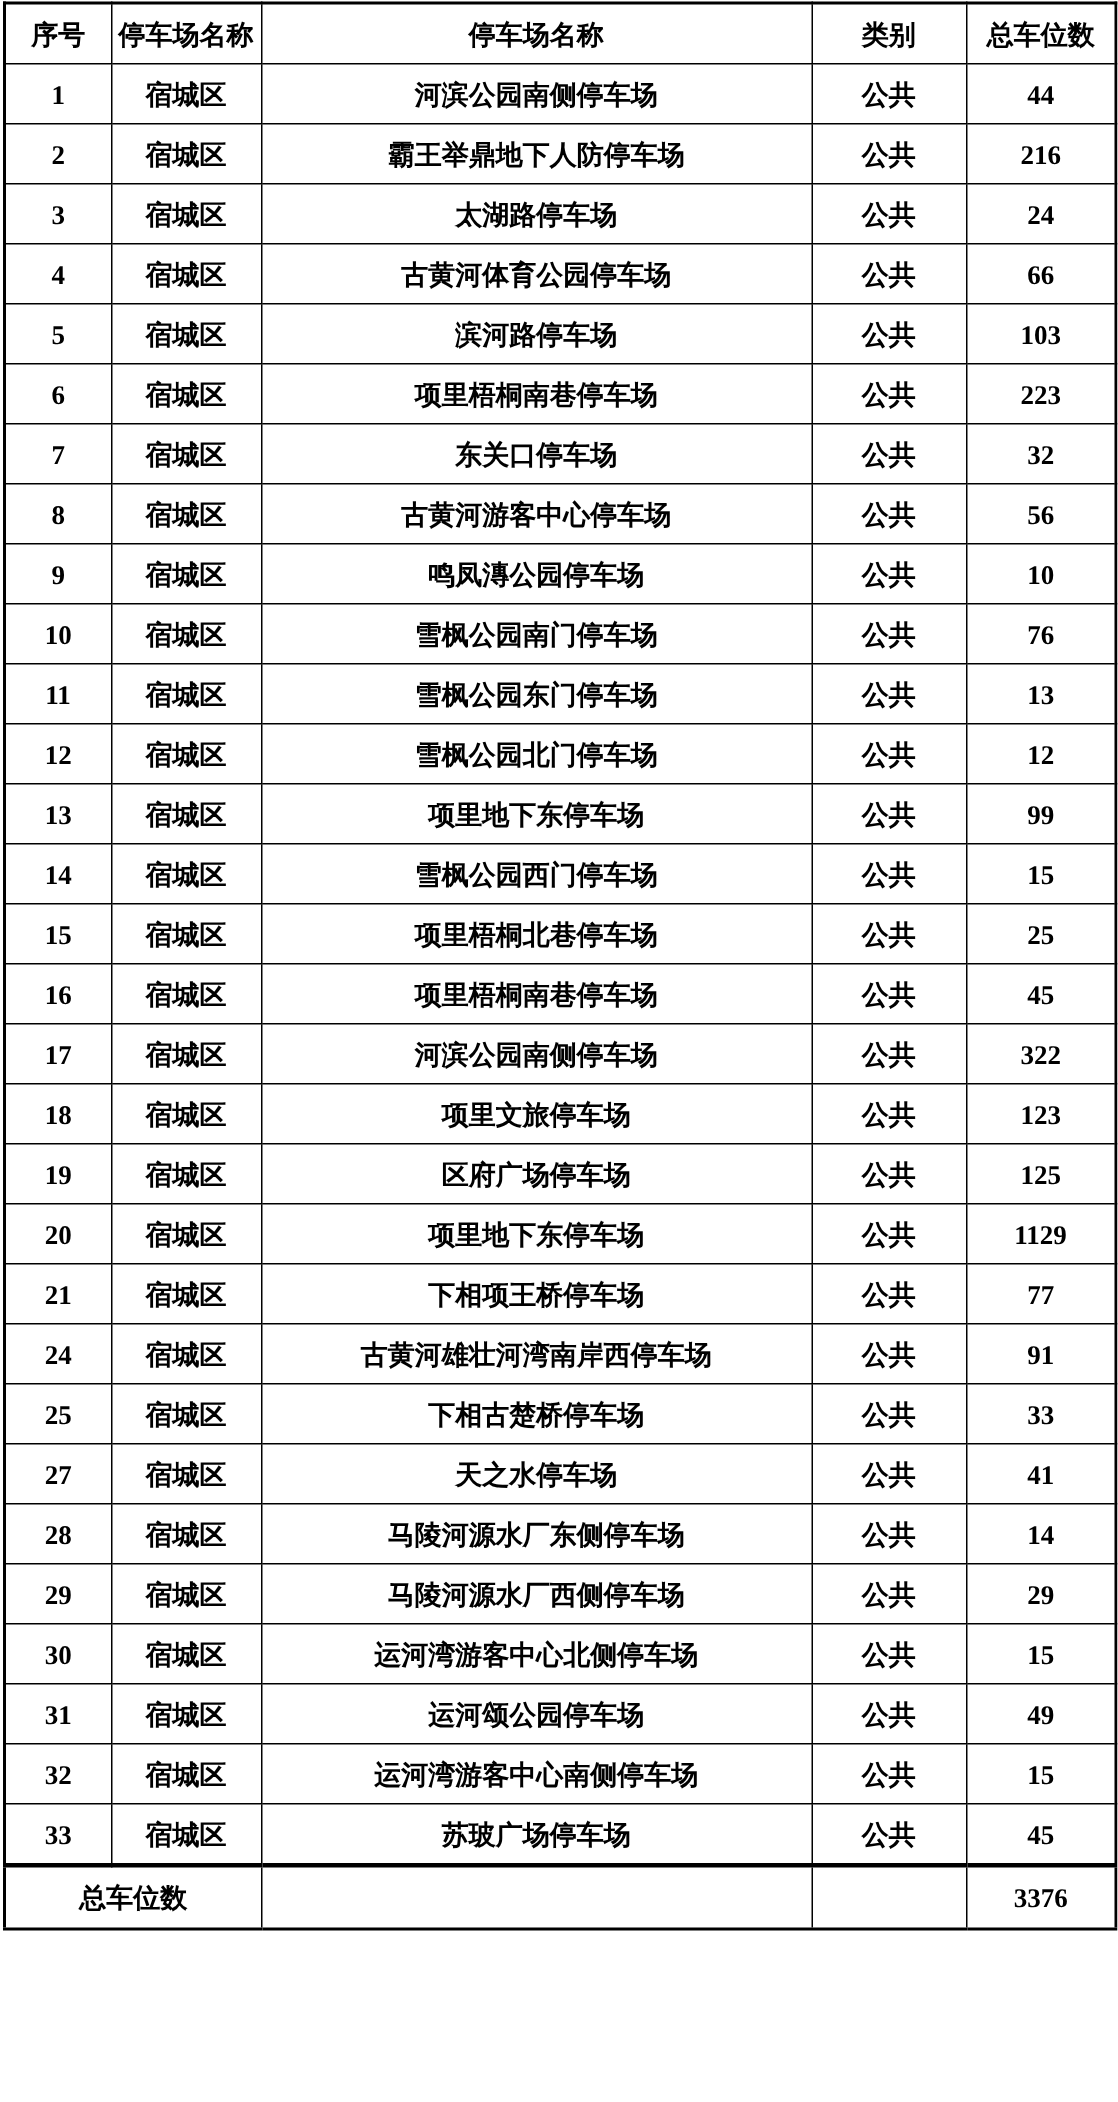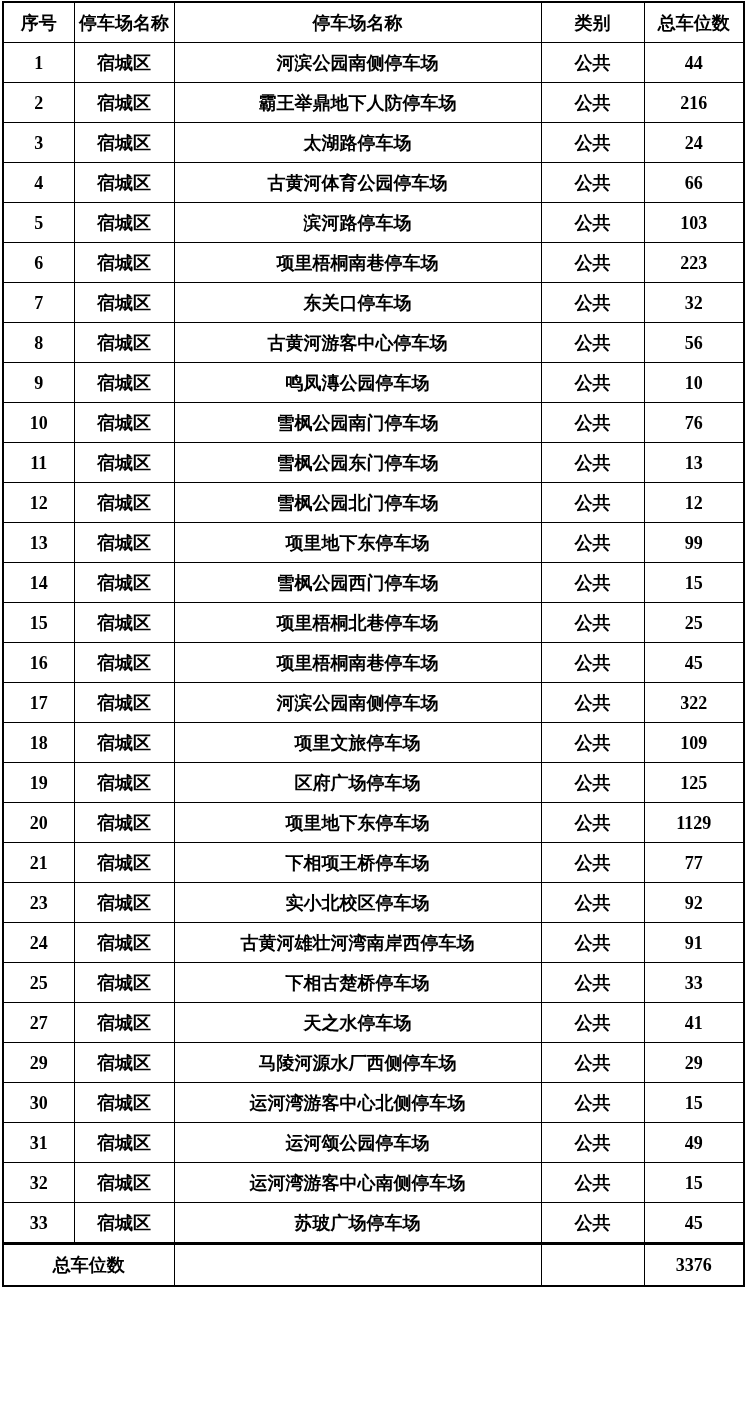--- a/index.html
+++ b/index.html
@@ -189,21 +189,21 @@
           <td>宿城区</td>
           <td>河滨公园南侧停车场</td>
           <td>公共</td>
           <td>322</td>
         </tr>
         <tr>
           <td>18</td>
           <td>宿城区</td>
           <td>项里文旅停车场</td>
           <td>公共</td>
-          <td>109</td>
+          <td>123</td>
         </tr>
         <tr>
           <td>19</td>
           <td>宿城区</td>
           <td>区府广场停车场</td>
           <td>公共</td>
           <td>125</td>
         </tr>
         <tr>
           <td>20</td>
@@ -213,46 +213,46 @@
           <td>1129</td>
         </tr>
         <tr>
           <td>21</td>
           <td>宿城区</td>
           <td>下相项王桥停车场</td>
           <td>公共</td>
           <td>77</td>
         </tr>
         <tr>
-          <td>23</td>
-          <td>宿城区</td>
-          <td>实小北校区停车场</td>
-          <td>公共</td>
-          <td>92</td>
-        </tr>
-        <tr>
           <td>24</td>
           <td>宿城区</td>
           <td>古黄河雄壮河湾南岸西停车场</td>
           <td>公共</td>
           <td>91</td>
         </tr>
         <tr>
           <td>25</td>
           <td>宿城区</td>
           <td>下相古楚桥停车场</td>
           <td>公共</td>
           <td>33</td>
         </tr>
         <tr>
           <td>27</td>
           <td>宿城区</td>
           <td>天之水停车场</td>
           <td>公共</td>
           <td>41</td>
+        </tr>
+        <tr>
+          <td>28</td>
+          <td>宿城区</td>
+          <td>马陵河源水厂东侧停车场</td>
+          <td>公共</td>
+          <td>14</td>
         </tr>
         <tr>
           <td>29</td>
           <td>宿城区</td>
           <td>马陵河源水厂西侧停车场</td>
           <td>公共</td>
           <td>29</td>
         </tr>
         <tr>
           <td>30</td>

